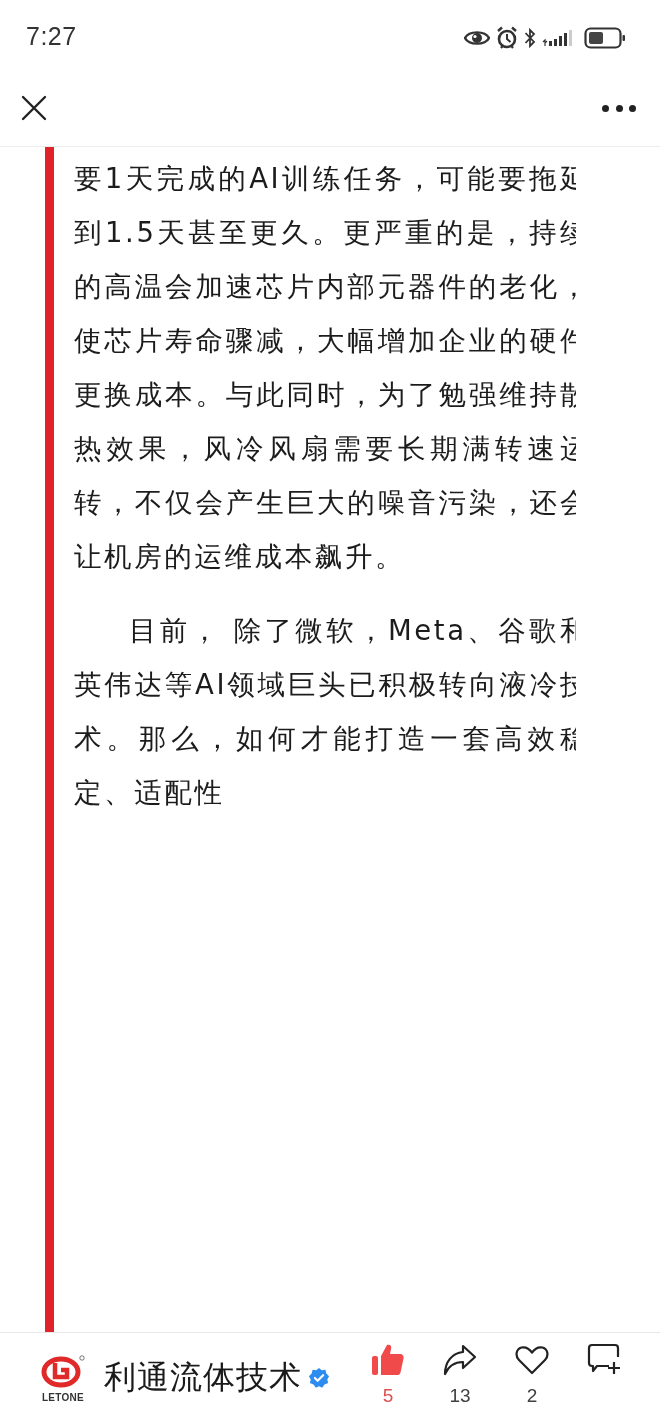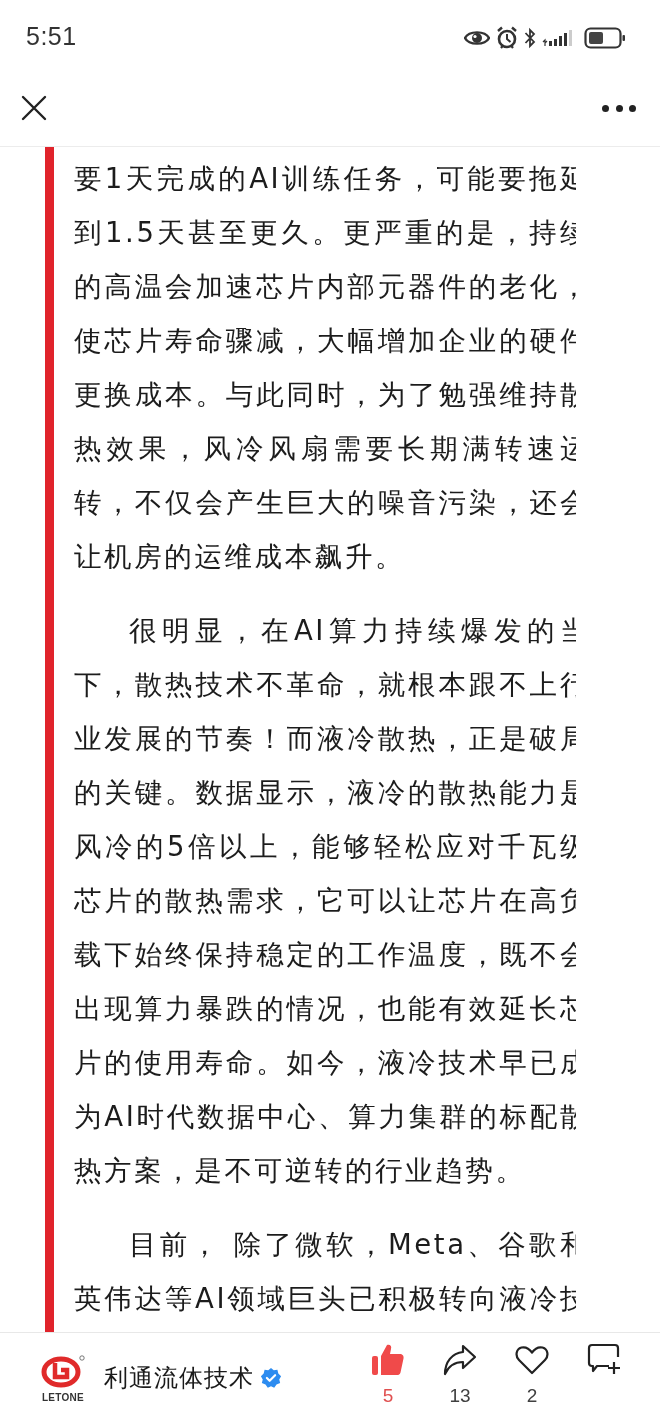--- a/index.html
+++ b/index.html
@@ -25,35 +25,35 @@
   .content p { margin-bottom: 20px; }
   .content p.first { margin-top: 0; }
   .content p.indent { text-indent: 55px; }
 
   .divider-bottom { position: absolute; top: 1332px; left: 0; width: 660px; height: 1px; background: #e8e8e8; }
 
   .footer { position: absolute; top: 1333px; left: 0; width: 660px; height: 92px; background: #fff; }
   .author { position: absolute; left: 36px; top: 20px; display: flex; align-items: center; cursor: pointer; }
   .logo { width: 54px; height: 50px; position: relative; }
   .logo-text { position: absolute; bottom: 0; left: 0; width: 54px; text-align: center; font-family: "Liberation Sans", sans-serif; font-size: 10px; font-weight: bold; color: #333; letter-spacing: 0.3px; }
-  .author-name { margin-left: 14px; font-size: 24px; color: #1a1a1a; letter-spacing: 1px; }
+  .author-name { margin-left: 14px; font-size: 32px; color: #1a1a1a; letter-spacing: 1px; }
   .verified { margin-left: 6px; width: 22px; height: 22px; }
 
   .actions { position: absolute; right: 20px; top: 8px; display: flex; }
   .action { width: 72px; display: flex; flex-direction: column; align-items: center; cursor: pointer; }
   .action .ic { height: 38px; display: flex; align-items: center; justify-content: center; }
   .action .lbl { margin-top: 6px; font-family: "Liberation Sans", sans-serif; font-size: 19px; color: #404040; }
   .action.like .lbl { color: #e04f4f; }
   .action.comment .lbl { font-family: Liberation Sans, sans-serif; font-size: 22px; margin-top: 48px; }
 </style>
 </head>
 <body>
 
 <div class="status-bar">
-  <div class="status-time">5:51</div>
+  <div class="status-time">7:27</div>
   <div class="status-icons">
     <svg width="26" height="18" viewBox="0 0 26 18">
       <path d="M1 9 C5 1.5 21 1.5 25 9 C21 16.5 5 16.5 1 9 Z" fill="none" stroke="#333" stroke-width="2.4"></path>
       <circle cx="13" cy="9" r="5" fill="#333"></circle>
       <circle cx="11" cy="7.5" r="1.6" fill="#fff"></circle>
     </svg>
     <svg width="22" height="24" viewBox="0 0 22 24">
       <circle cx="11" cy="13" r="8" fill="none" stroke="#333" stroke-width="2.6"></circle>
       <path d="M11 8 V13 L14.5 16" stroke="#333" stroke-width="2" fill="none"></path>
       <path d="M2 5 L6 1.5 M20 5 L16 1.5" stroke="#333" stroke-width="2.4"></path>
@@ -91,21 +91,20 @@
   </div>
 </div>
 
 <div class="divider-top"></div>
 
 <div class="article">
   <div class="red-bar-left"></div>
   <div class="red-bar-right"></div>
   <div class="content">
     <p class="first">要1天完成的AI训练任务，可能要拖延到1.5天甚至更久。更严重的是，持续的高温会加速芯片内部元器件的老化，使芯片寿命骤减，大幅增加企业的硬件更换成本。与此同时，为了勉强维持散热效果，风冷风扇需要长期满转速运转，不仅会产生巨大的噪音污染，还会让机房的运维成本飙升。</p>
-    <p class="indent">很明显，在AI算力持续爆发的当下，散热技术不革命，就根本跟不上行业发展的节奏！而液冷散热，正是破局的关键。数据显示，液冷的散热能力是风冷的5倍以上，能够轻松应对千瓦级芯片的散热需求，它可以让芯片在高负载下始终保持稳定的工作温度，既不会出现算力暴跌的情况，也能有效延长芯片的使用寿命。如今，液冷技术早已成为AI时代数据中心、算力集群的标配散热方案，是不可逆转的行业趋势。</p>
     <p class="indent">目前， 除了微软，Meta、谷歌和英伟达等AI领域巨头已积极转向液冷技术。那么，如何才能打造一套高效稳定、适配性</p>
   </div>
 </div>
 
 <div class="divider-bottom"></div>
 
 <div class="footer">
   <div class="author">
     <div class="logo">
       <svg width="54" height="38" viewBox="0 0 54 38" style="position:absolute;top:0;left:0;">

